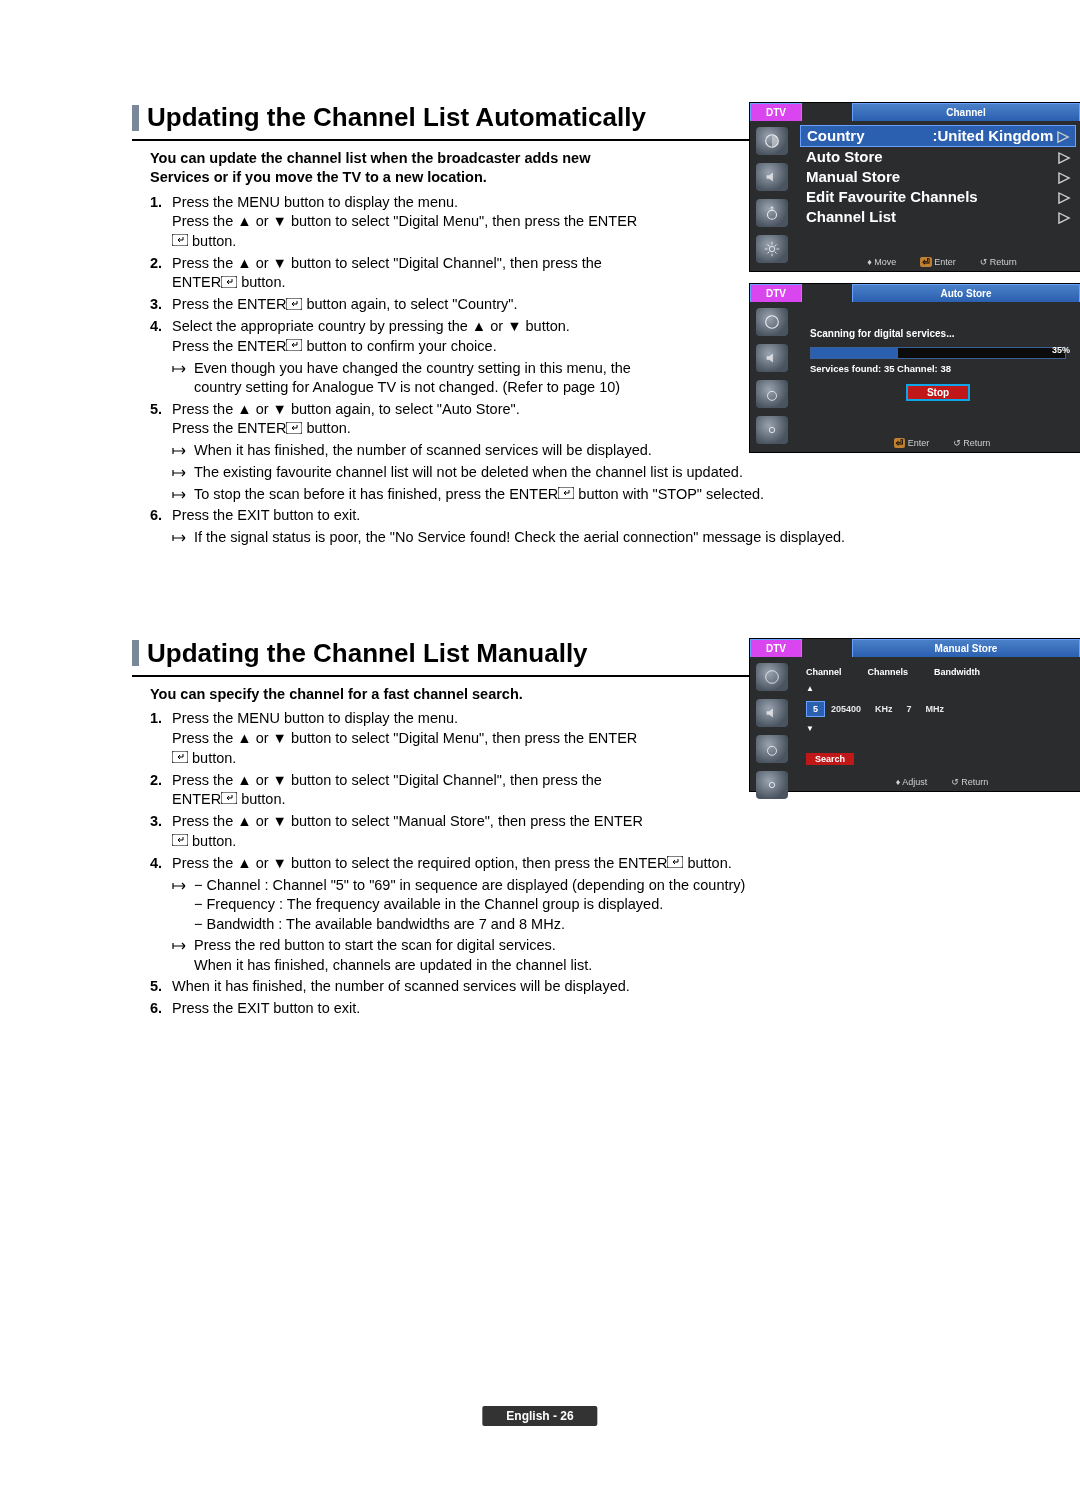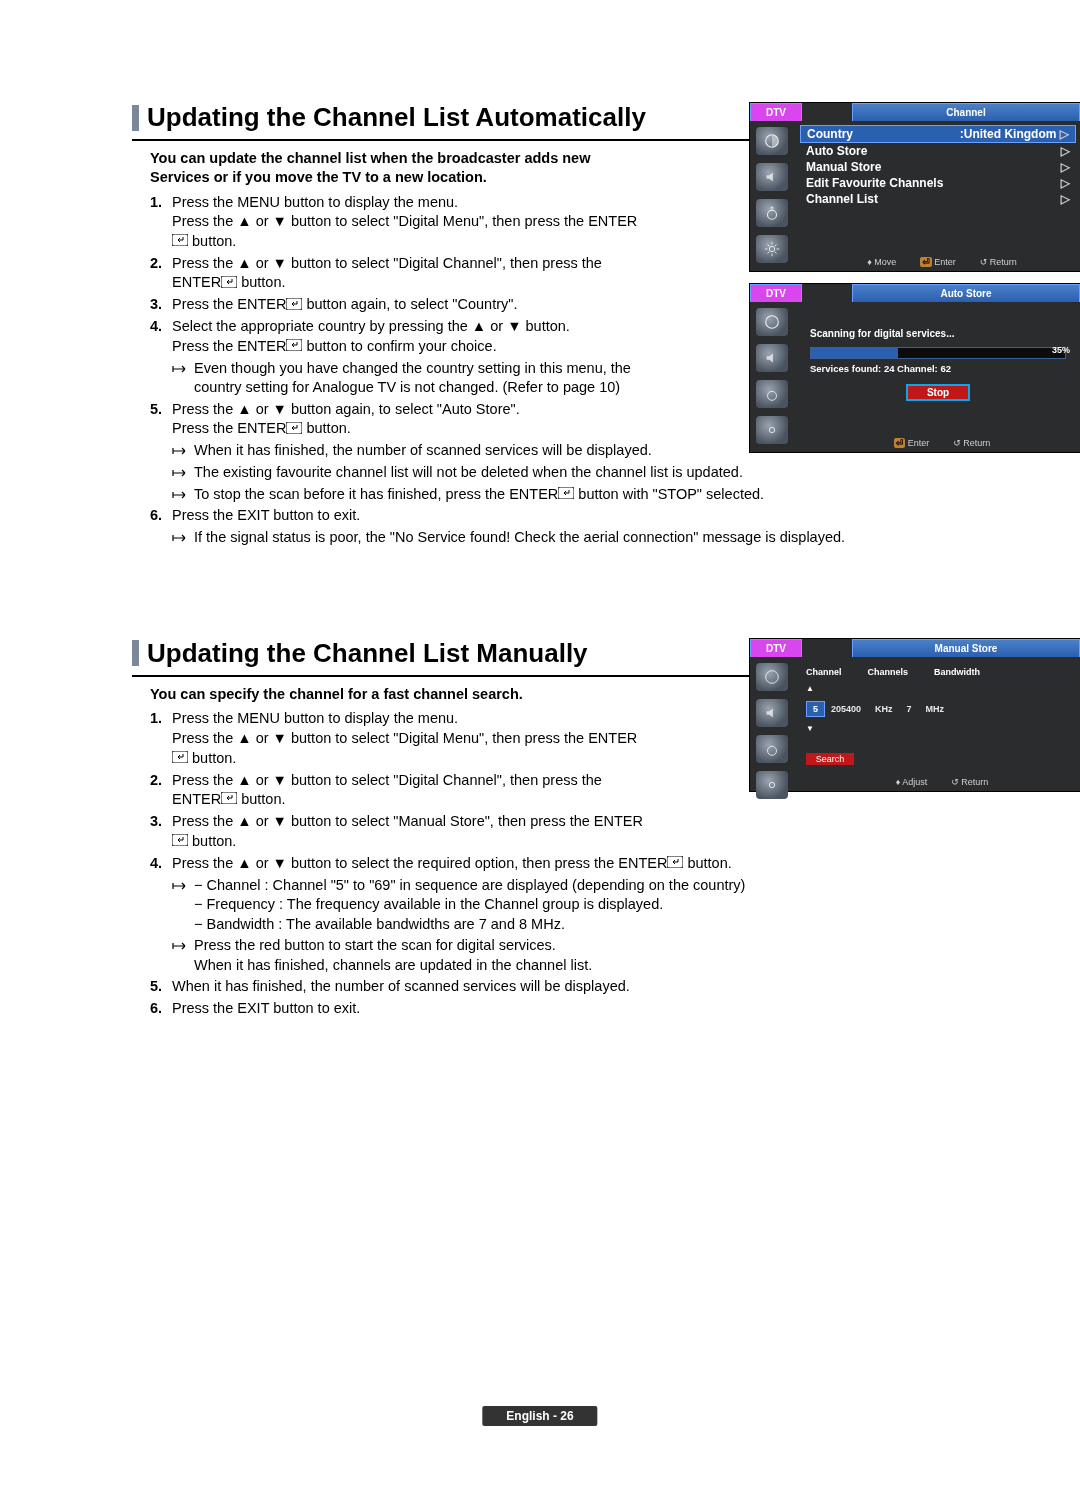--- a/index.html
+++ b/index.html
@@ -24,21 +24,21 @@
 .narrow{max-width:480px}
 
 .osd{position:absolute;width:330px;background:#2a2c2e;border:1px solid #000;font-size:10px;color:#fff}
 .osd1{left:617px;top:0;height:168px}
 .osd2{left:617px;top:181px;height:168px}
 .osd3{left:617px;top:0;height:152px}
 .osd-top{height:18px;display:flex}
 .dtv-tab{background:#d946ef;color:#fff;font-weight:bold;font-size:10px;width:50px;text-align:center;line-height:18px;border:1px solid #6aa0ff;border-bottom:none}
 .title-tab{background:linear-gradient(#4a80c8,#2b5fb0);color:#fff;font-weight:bold;font-size:10px;flex:1;text-align:center;line-height:18px;margin-left:50px;border:1px solid #6aa0ff;border-bottom:none}
 .osd-body{position:absolute;left:50px;right:4px;top:22px}
-.menu-row{display:flex;justify-content:space-between;padding:1px 6px;font-size:12px;font-weight:bold}
+.menu-row{display:flex;justify-content:space-between;padding:1px 6px;font-size:15px;font-weight:bold}
 .menu-row.hl{background:#2b5fb0;border:1px solid #6aa0ff}
 .tri{color:#ccc}
 .osd-footer{position:absolute;bottom:4px;left:60px;right:6px;font-size:9px;color:#d0d0d0;display:flex;gap:24px;justify-content:center}
 .osd-footer .e{background:#c08030;color:#000;padding:0 2px;border-radius:2px;font-weight:bold}
 .side-icons{position:absolute;left:6px;top:24px;width:36px;display:flex;flex-direction:column;gap:8px}
 .side-icons .ic{width:32px;height:28px;border-radius:4px;background:radial-gradient(circle at 40% 35%,#9aa4b0 0%,#4a5460 70%);display:flex;align-items:center;justify-content:center}
 .side-icons .ic svg{width:18px;height:18px;opacity:.85}
 
 .scan-text{font-size:10px;font-weight:bold;color:#fff;text-align:left;margin-left:10px;margin-top:22px}
 .prog-wrap{position:relative;margin:8px 10px 4px 10px}
@@ -46,21 +46,21 @@
 .prog-fill{position:absolute;left:1px;top:1px;height:10px;width:34%;background:#2b5fb0}
 .prog-pct{position:absolute;right:-4px;top:-2px;font-size:9px;font-weight:bold;color:#fff}
 .found{font-size:9.5px;font-weight:bold;color:#fff;margin-left:10px;margin-top:4px}
 .stopbtn{background:#c01818;color:#fff;font-weight:bold;font-size:10px;width:60px;text-align:center;margin:10px auto 0 auto;padding:1px 0;border:2px solid #0ea5e9}
 
 .o3cols{display:flex;gap:26px;margin-top:6px;margin-left:6px;font-size:9px;font-weight:bold;color:#fff}
 .o3vals{display:flex;gap:0;margin-top:8px;margin-left:6px;font-size:9px;font-weight:bold;align-items:center}
 .valbox{background:#2b5fb0;border:1px solid #6aa0ff;padding:2px 6px;margin-right:6px}
 .vtext{color:#e8e8e8;margin-right:14px}
 .updn{display:flex;flex-direction:column;color:#fff;font-size:8px;line-height:1;margin-right:6px}
-.searchbtn{background:#c01818;color:#fff;font-weight:normal;font-size:9px;width:48px;text-align:center;padding:1px 0;margin-left:6px;margin-top:20px}
+.searchbtn{background:#c01818;color:#fff;font-weight:bold;font-size:9px;width:48px;text-align:center;padding:1px 0;margin-left:6px;margin-top:20px}
 .section2{position:relative;margin-top:90px}
 .footer{position:absolute;left:50%;transform:translateX(-50%);bottom:60px;background:#333;color:#fff;font-size:12px;font-weight:bold;padding:3px 24px;border-radius:2px}
 </style>
 </head>
 <body>
 
 <div class="page">
 
   <div style="position:relative">
     <div class="heading-row">
@@ -253,21 +253,21 @@
             </svg>
           </div>
       </div>
       <div class="osd-body">
         <div class="scan-text">Scanning for digital services...</div>
         <div class="prog-wrap">
           <div class="prog-bg"></div>
           <div class="prog-fill"></div>
           <div class="prog-pct">35%</div>
         </div>
-        <div class="found">Services found: 24    Channel: 62</div>
+        <div class="found">Services found: 35    Channel: 38</div>
         <div class="stopbtn">Stop</div>
       </div>
       <div class="osd-footer">
         <span><span class="e">⏎</span> <span>Enter</span></span>
         <span>↺ <span>Return</span></span>
       </div>
     </div>
   </div>
 
   <div class="section2">

